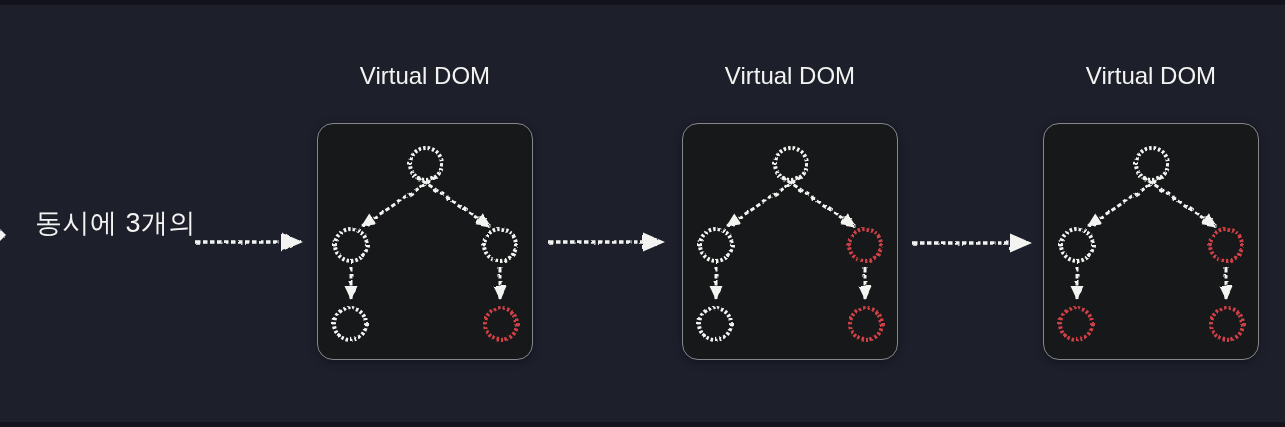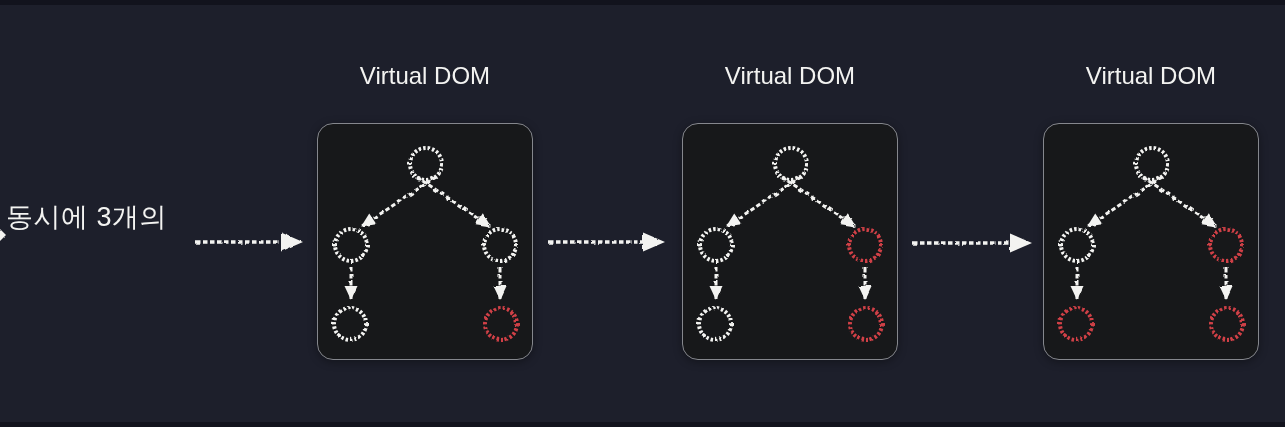--- a/index.html
+++ b/index.html
@@ -14,22 +14,22 @@
   }
   .letterbox {
     position: absolute;
     left: 0; width: 100%; height: 5px;
     background: var(--letterbox, #12131d);
   }
   #letterbox-top { top: 0; }
   #letterbox-bottom { bottom: 0; }
   .annotation {
     position: absolute;
-    left: 6px; top: 194px; width: 190px;
-    text-align: left;
+    left: 6px; top: 200px; width: 190px;
+    text-align: right;
     color: var(--chalk-white, #f3f3f1);
     font-size: 27px;
     line-height: 46px;
     font-weight: 500;
     letter-spacing: 0.5px;
     white-space: nowrap;
   }
   .panel-group {
     position: absolute;
     top: 62px;

